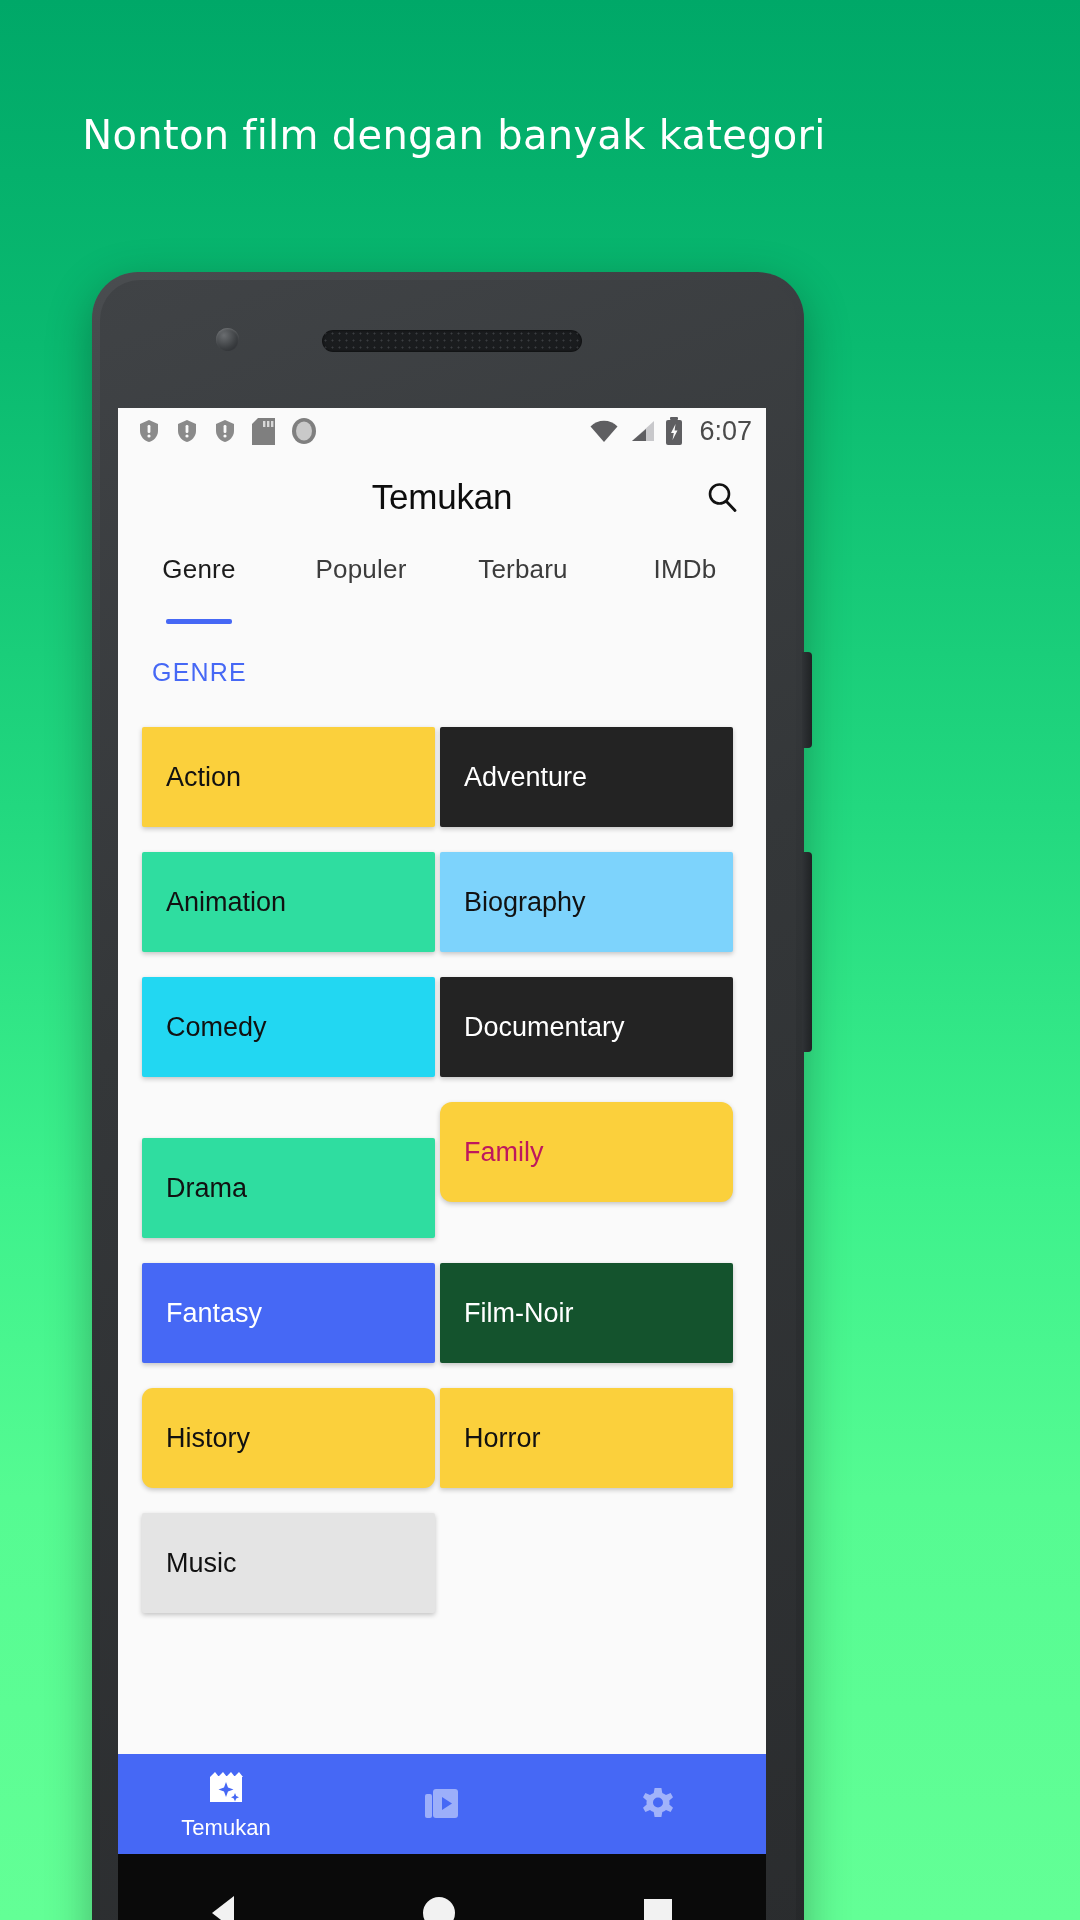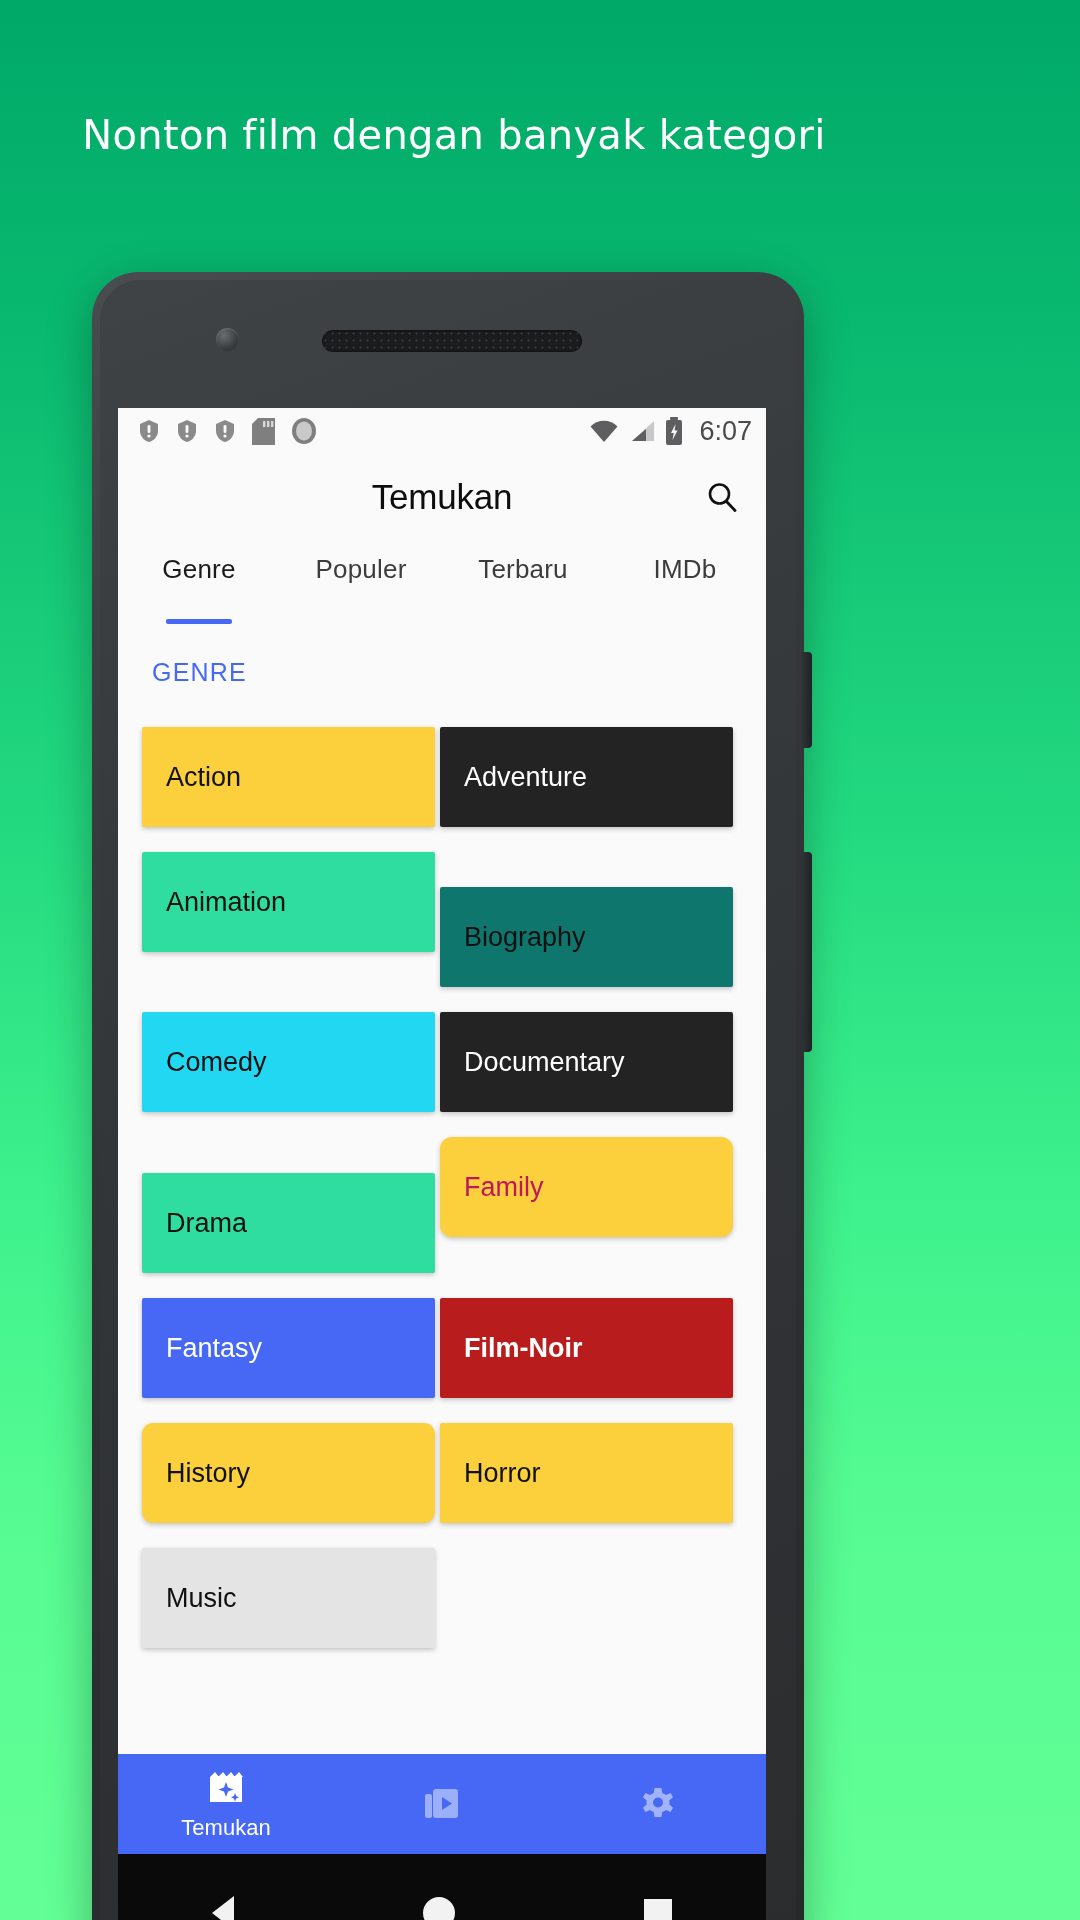--- a/index.html
+++ b/index.html
@@ -218,27 +218,27 @@
         <span class="tab-label">IMDb</span>
       </div>
     </div>
 
     <div class="section-title">GENRE</div>
 
     <div class="grid" id="genre-grid">
         <div class="tile" style="background: rgb(251, 208, 60); color: rgb(17, 17, 17);">Action</div>
         <div class="tile" style="background: rgb(35, 35, 35); color: rgb(255, 255, 255);">Adventure</div>
         <div class="tile" style="background: rgb(47, 221, 160); color: rgb(17, 17, 17);">Animation</div>
-        <div class="tile" style="background: #0f766e; color: rgb(17, 17, 17); margin-top: 35px;">Biography</div>
+        <div class="tile" style="background: #7dd3fc; color: rgb(17, 17, 17);">Biography</div>
         <div class="tile" style="background: rgb(34, 215, 242); color: rgb(17, 17, 17);">Comedy</div>
         <div class="tile" style="background: rgb(35, 35, 35); color: rgb(255, 255, 255);">Documentary</div>
         <div class="tile" style="background: rgb(47, 221, 160); color: rgb(17, 17, 17); margin-top: 36px;">Drama</div>
         <div class="tile" style="background: rgb(251, 208, 60); color: #be185d; border-radius: 12px;">Family</div>
         <div class="tile" style="background: rgb(70, 104, 245); color: rgb(255, 255, 255);">Fantasy</div>
-        <div class="tile" style="background: #b91c1c; color: rgb(255, 255, 255); font-weight: bold;">Film-Noir</div>
+        <div class="tile" style="background: #14532d; color: rgb(255, 255, 255);">Film-Noir</div>
         <div class="tile" style="background: rgb(251, 208, 60); color: rgb(17, 17, 17); border-radius: 11px;">History</div>
         <div class="tile" style="background: rgb(251, 208, 60); color: rgb(17, 17, 17);">Horror</div>
         <div class="tile" style="background: rgb(228, 228, 228); color: rgb(17, 17, 17);">Music</div>
       </div>
   </div>
 
   <div class="bottomnav">
     <div class="navitem">
       <svg width="40" height="40" viewBox="0 0 40 40">
         <path d="M4 9 H36 V34 H4 Z" fill="#ffffff"></path>

